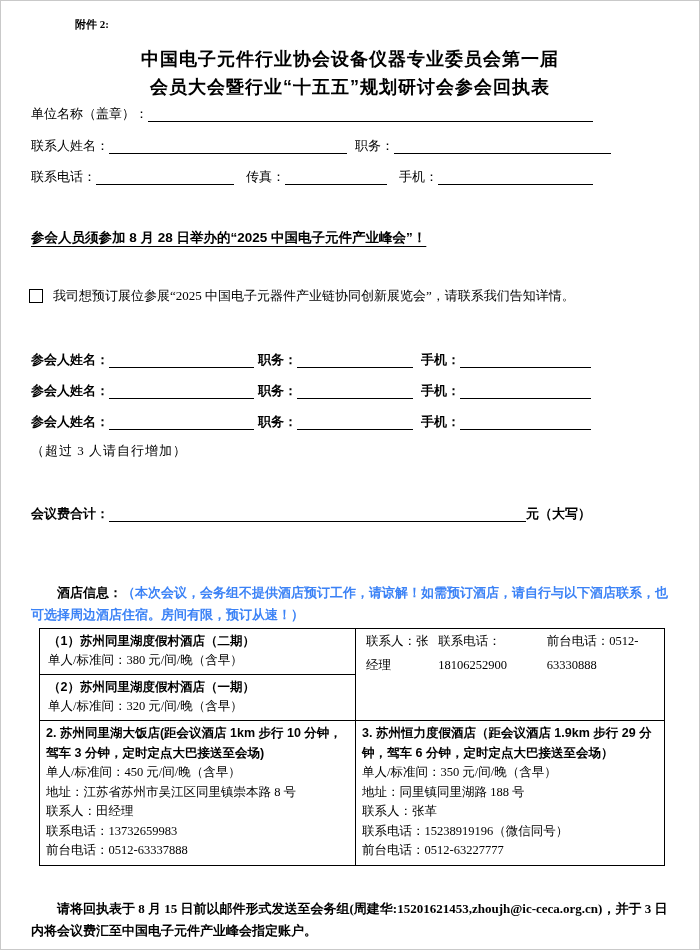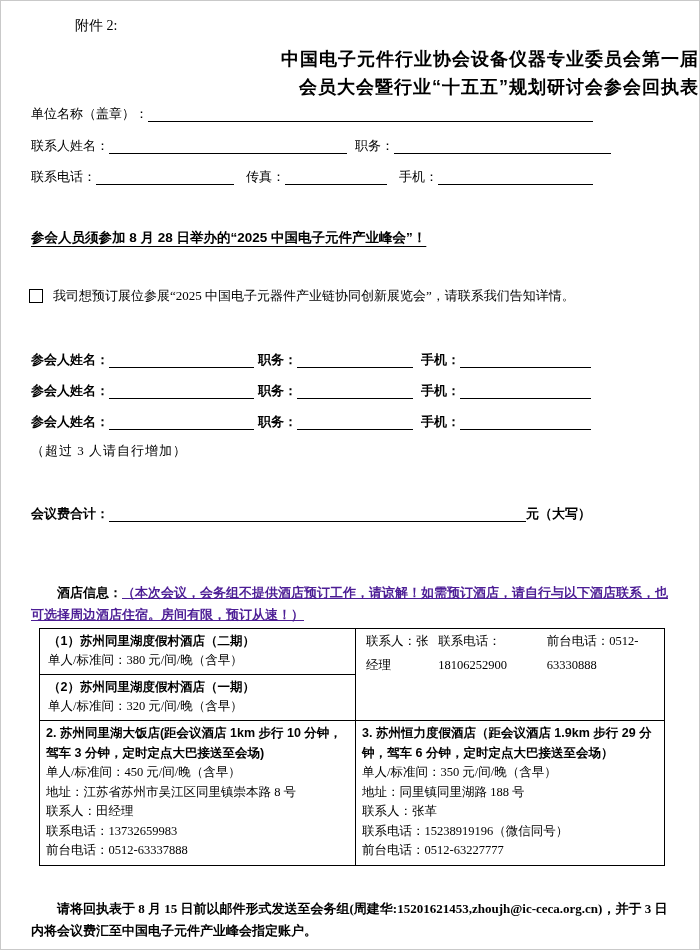--- a/index.html
+++ b/index.html
@@ -8,22 +8,22 @@
     width:700px; height:950px;
     background:#fff;
     border:1px solid #c9c9c9;
     box-sizing:border-box;
     font-family:"Liberation Serif","DejaVu Serif",serif;
     font-size:13px; color:#000;
     overflow:hidden;
   }
   .abs { position:absolute; }
 
-  .attach { left:30px; top:16px; font-weight:normal; font-size:14px;padding-left:44px; }
-  .title { left:0; right:0; text-align:right; font-size:18px; font-weight:bold;
+  .attach { left:30px; top:16px; font-weight:bold; font-size:11px;padding-left:44px; }
+  .title { left:0; right:0; text-align:center; font-size:18px; font-weight:bold;
            font-family:"Liberation Sans","DejaVu Sans",sans-serif; letter-spacing:1px; }
   .title1 { top:46px; }
   .title2 { top:74px; }
 
   .frow { display:flex; align-items:flex-end; line-height:17px; }
   .blank { display:inline-block; border-bottom:1px solid #000; height:15px; }
   .blank.grow { flex:1; }
   .lbl { white-space:nowrap; }
   .lbl.b { font-weight:bold; font-family:"Liberation Sans","DejaVu Sans",sans-serif; }
 
@@ -42,21 +42,21 @@
   .att1 { top:350px; } .att2 { top:381px; } .att3 { top:412px; }
   .attrow { left:30px; right:108px; }
 
   .att-note { left:30px; top:441px; letter-spacing:1px; }
 
   .row-fee { left:30px; right:108px; top:504px; }
 
   .hotel-note { left:30px; right:28px; top:581px; line-height:22px;
                 font-weight:bold; text-indent:2em;
                 font-family:"Liberation Sans","DejaVu Sans",sans-serif; }
-  .red { color:#4c1d95;text-decoration:underline; }
+  .red { color:#3b82f6; }
 
   .hotel-table { left:38px; top:627px; width:626px;
                  border:1.5px solid #000; box-sizing:border-box;
                  font-size:12.5px; }
   .t-header { border-bottom:1.5px solid #000; padding:3px 6px 4px 6px;
               font-weight:bold; line-height:20px;
               font-family:"Liberation Sans","DejaVu Sans",sans-serif; }
   .t-mid { display:flex; border-bottom:1.5px solid #000; }
   .t-mid-left { width:316px; box-sizing:border-box; border-right:1.5px solid #000; }
   .t-sub { padding:3px 6px 4px 8px; line-height:19px; }

